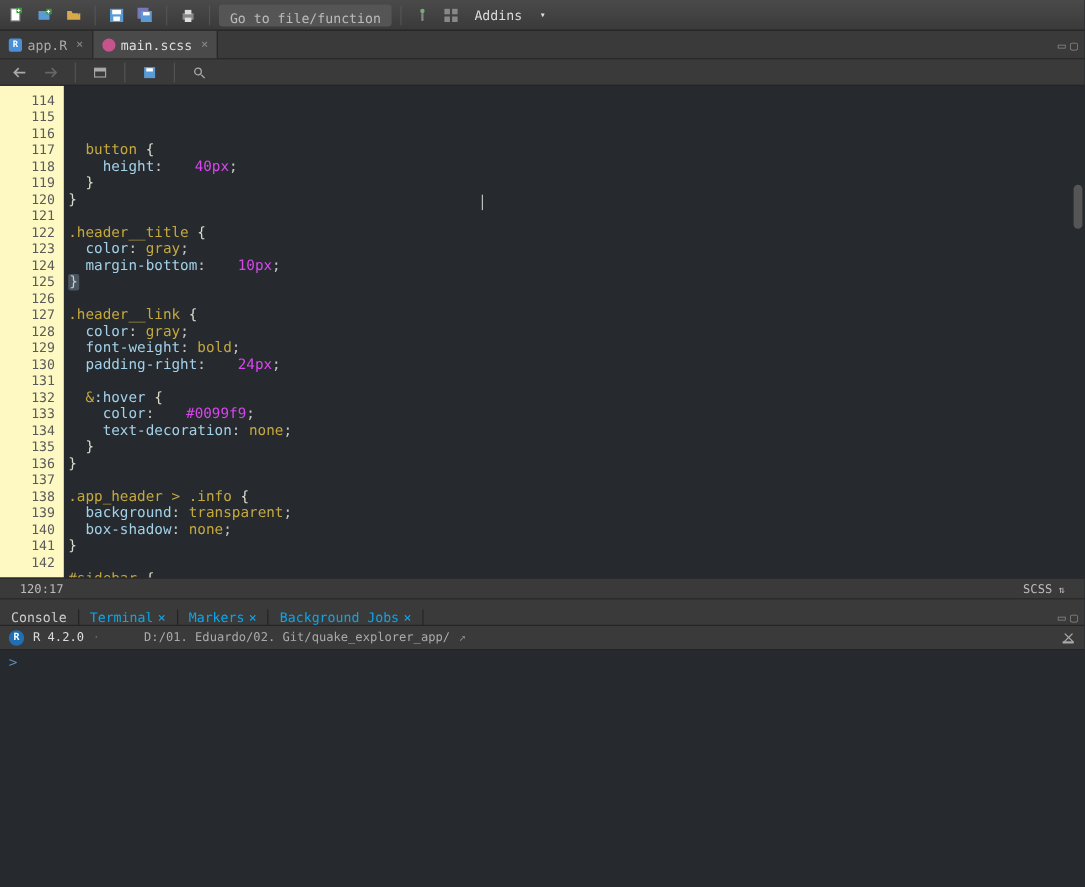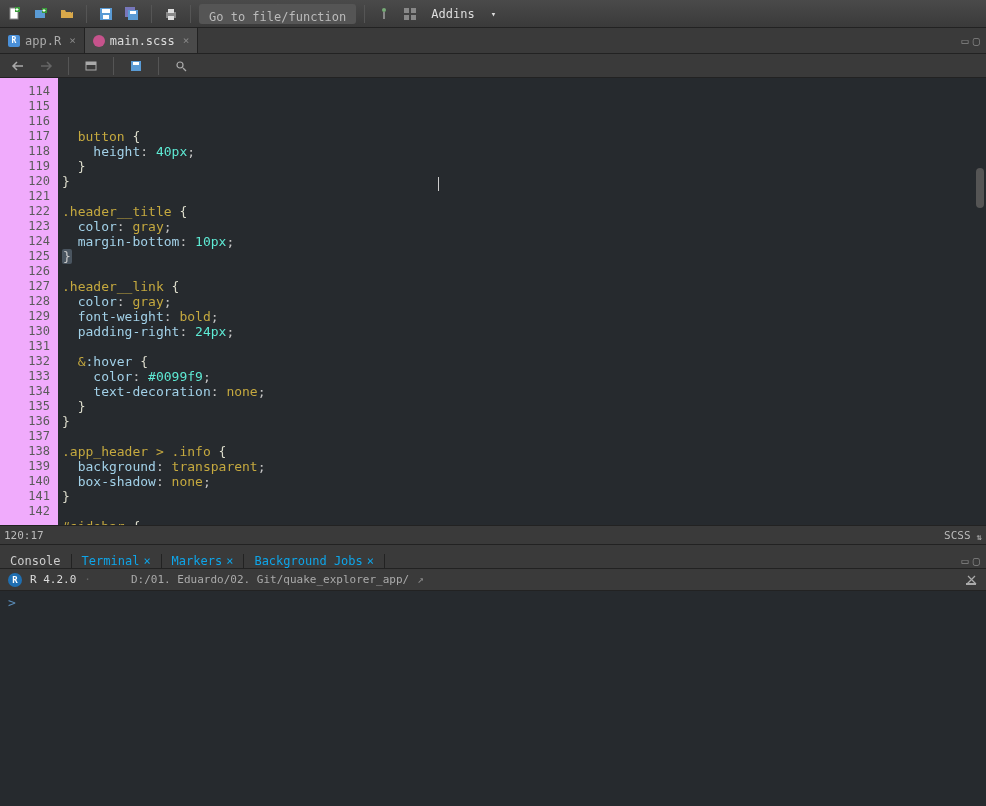--- a/index.html
+++ b/index.html
@@ -124,42 +124,42 @@
 
 .editor-area {
   display: flex;
   background: #262a2e;
   flex: 0 0 447px;
   position: relative;
   overflow: hidden;
 }
 .gutter {
   width: 58px;
-  background: #f0abfc;
+  background: #fef9c3;
   text-align: right;
   padding-top: 6px;
   color: #5a5a5a;
   font-size: 12px;
   line-height: 15px;
   user-select: none;
 }
 .gutter .ln { padding-right: 8px; height: 15px; }
 .code {
   flex: 1;
   padding-top: 6px;
   font-size: 13px;
   line-height: 15px;
   white-space: pre;
   position: relative;
 }
 .code-line { height: 15px; padding-left: 4px; } 
 .sel { color: #c5a93f; } 
 .prop { color: #a2d1e8; } 
 .val { color: #c5a93f; } 
-.num { color: #5eead4; } 
+.num { color: #d946ef; margin-left: 21px; } 
 .punct { color: #c5c5c5; }
 .brace { color: #dcdccc; }
 .amp { color: #c5a93f; }
 .pseudoclass { color: #a2d1e8; }
 .cursor-caret {
   position: absolute;
   left: 380px;
   top: 99px;
   width: 1px;
   height: 14px;
@@ -179,21 +179,21 @@
   border-radius: 2px;
   padding: 0 1px;
 }
 
 
 .editor-status {
   background: #3a3a3a;
   height: 20px;
   display: flex;
   align-items: center;
-  padding: 0 4px;
+  padding: 0 18px;
   font-size: 11px;
   color: #bbb;
   border-top: 1px solid #222;
   border-bottom: 1px solid #222;
 }
 .editor-status .right { margin-left: auto; display:flex; gap:6px; align-items:flex-end;}
 
 
 .console-tabs {
   background: #3a3a3a;

